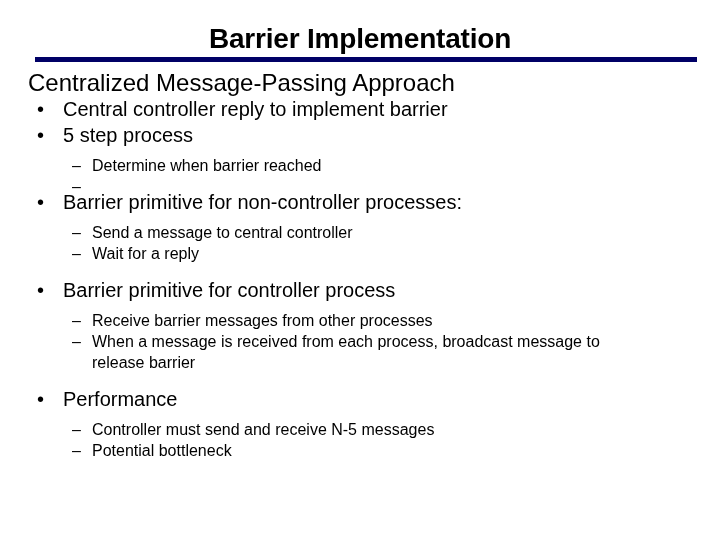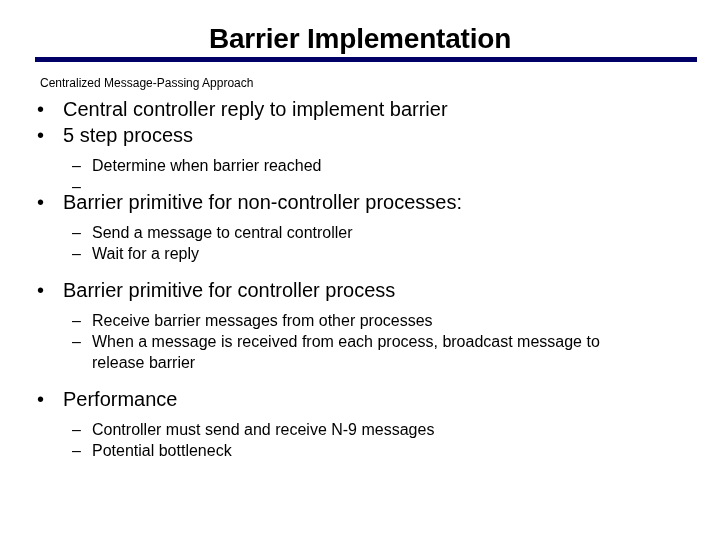--- a/index.html
+++ b/index.html
@@ -56,23 +56,23 @@
     top: 70px;
     width: 720px;
   }
 
   .blk {
     position: relative;
   }
 
   
   .lvl0 {
-    margin: 0 0 0 40px;
+    margin: 0 0 0 28px;
     padding: 0;
-    font-size: 12px;
+    font-size: 24px;
     line-height: 26px;
     white-space: nowrap;
   }
 
   
   .lvl1 {
     position: relative;
     margin: 0 0 0 28px;
     padding-left: 35px;
     font-size: 20px;
@@ -198,21 +198,21 @@
         <span class="mk">•</span>
         <span>Performance</span>
       </div>
     </div>
 
     <div class="gap-sm"></div>
 
     <div class="blk">
       <div class="lvl2">
         <span class="mk">–</span>
-        <span>Controller must send and receive N-9 messages</span>
+        <span>Controller must send and receive N-5 messages</span>
       </div>
       <div class="lvl2">
         <span class="mk">–</span>
         <span>Potential bottleneck</span>
       </div>
     </div>
 
   </div>
 </div>
 

